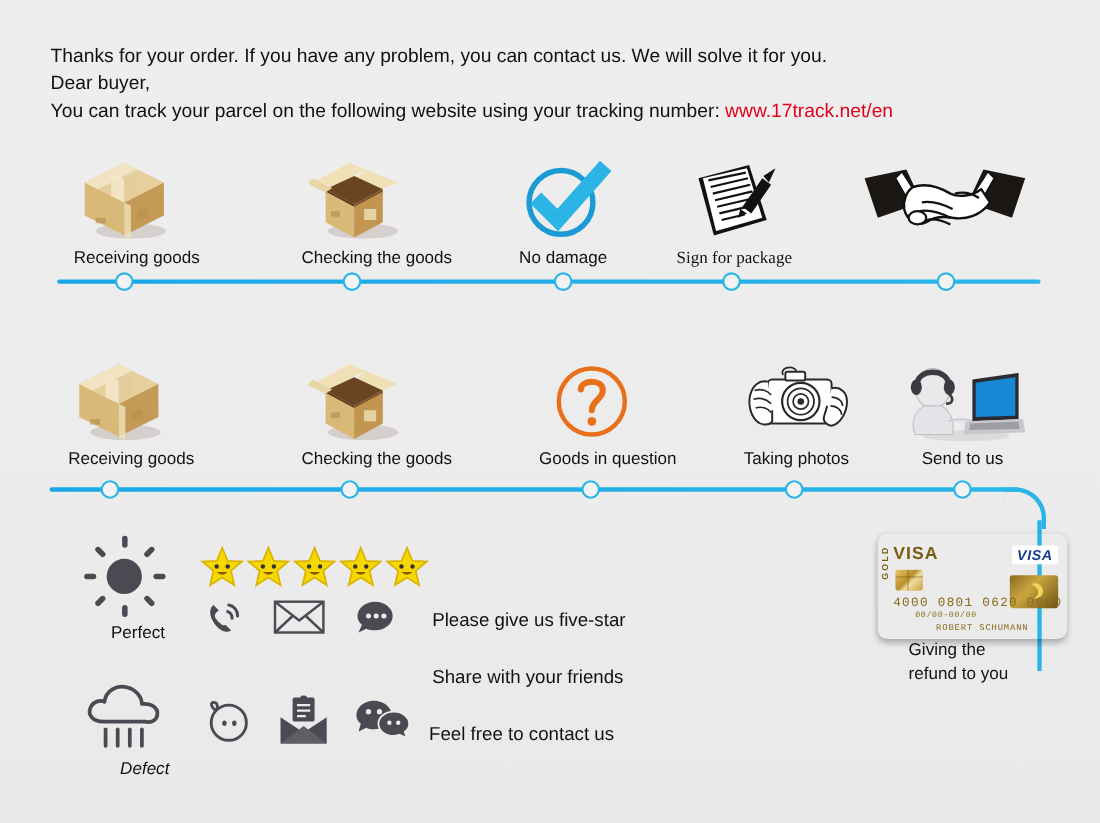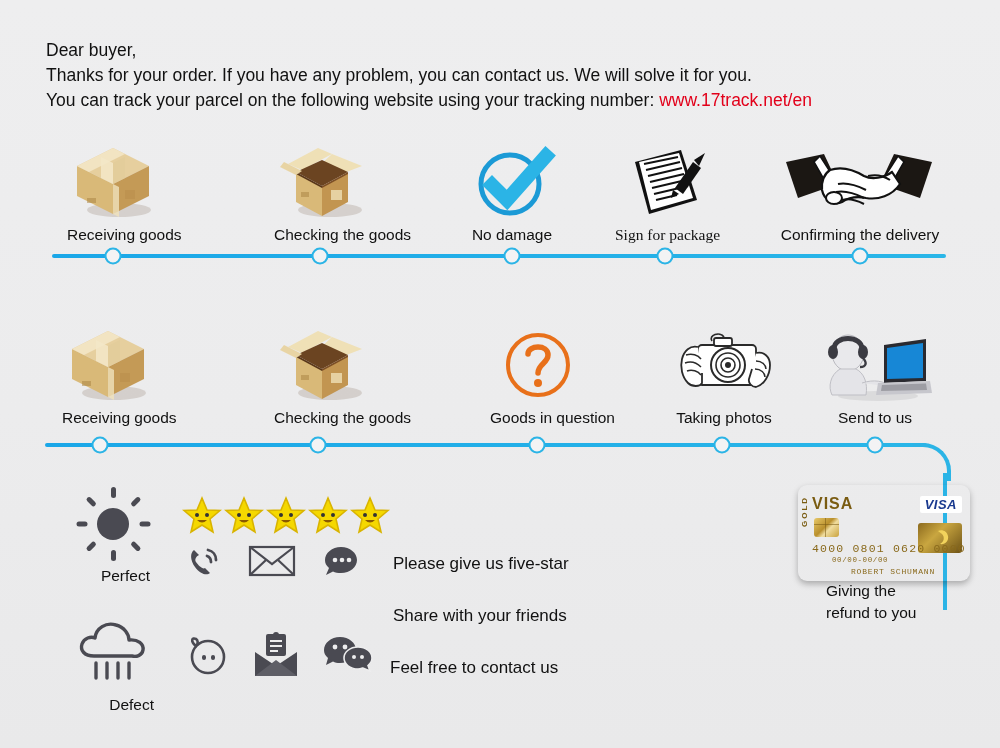--- a/index.html
+++ b/index.html
@@ -66,22 +66,22 @@
      background:#4a4a52;transform-origin:2.5px 37px;}
 
   .cloud{position:relative;width:80px;height:66px;}
 </style>
 </head>
 <body>
 
 <div class="page">
 
   <div class="header">
+    <div class="line">Thanks for your order. If you have any problem, you can contact us. We will solve it for you.</div>
     <div class="line">Dear buyer,</div>
-    <div class="line">Thanks for your order. If you have any problem, you can contact us. We will solve it for you.</div>
     <div class="line"><span>You can track your parcel on the following website using your tracking number: </span><span class="link">www.17track.net/en</span></div>
   </div>
 
   <div class="step" style="left:67px;top:140px;width:92px;">
     <div class="icon">
       <svg width="92" height="80" viewBox="0 0 92 80">
         <ellipse cx="52" cy="70" rx="32" ry="7" fill="#b9aea3" opacity=".45"></ellipse>
         <polygon points="46,8 82,26 46,44 10,26" fill="#e6cf9e"></polygon>
         <polygon points="10,26 46,44 46,74 10,56" fill="#d9b978"></polygon>
         <polygon points="46,44 82,26 82,56 46,74" fill="#c49a56"></polygon>
@@ -155,21 +155,20 @@
         <path d="M48 16 L66 44 L58 50 L42 22 Z" fill="#fff" stroke="#111" stroke-width="1.6"></path>
         <path d="M126 16 L108 44 L116 50 L132 22 Z" fill="#fff" stroke="#111" stroke-width="1.6"></path>
         <path d="M58 30 C70 26 82 30 92 36 C100 40 112 38 120 32 L128 44 C120 56 106 60 94 58 C84 56 76 58 70 62 C62 66 52 60 50 50 C49 42 52 34 58 30 Z" fill="#fff" stroke="#111" stroke-width="2.2"></path>
         <path d="M66 44 C76 42 86 46 94 50" fill="none" stroke="#111" stroke-width="2"></path>
         <path d="M64 52 C74 50 84 54 92 58" fill="none" stroke="#111" stroke-width="2"></path>
         <path d="M70 60 C78 58 86 61 92 64" fill="none" stroke="#111" stroke-width="2"></path>
         <path d="M96 36 C104 34 112 36 118 40" fill="none" stroke="#111" stroke-width="2"></path>
         <ellipse cx="62" cy="58" rx="8" ry="6" fill="#fff" stroke="#111" stroke-width="2"></ellipse>
       </svg>
     </div>
-    <div class="lbl">Confirming the delivery</div>
   </div>
 
   <div class="timeline" style="left:52px;top:254px;width:894px;"></div>
   <div class="node" style="left:113px;top:256px;"></div>
   <div class="node" style="left:320px;top:256px;"></div>
   <div class="node" style="left:512px;top:256px;"></div>
   <div class="node" style="left:665px;top:256px;"></div>
   <div class="node" style="left:860px;top:256px;"></div>
 
   <div class="step" style="left:62px;top:323px;width:92px;">
@@ -360,21 +359,21 @@
       <svg width="80" height="66" viewBox="0 0 80 66">
         <path d="M20 38 C10 38 6 32 8 26 C10 20 17 18 21 20 C22 10 32 4 42 7 C50 9 55 16 55 22 C64 21 70 26 69 32 C68 38 62 39 58 38 Z" fill="none" stroke="#4a4a52" stroke-width="3.4" stroke-linejoin="round"></path>
         <g stroke="#4a4a52" stroke-width="3.4" stroke-linecap="round">
           <line x1="22" y1="45" x2="22" y2="60"></line>
           <line x1="33" y1="45" x2="33" y2="60"></line>
           <line x1="44" y1="45" x2="44" y2="60"></line>
           <line x1="55" y1="45" x2="55" y2="60"></line>
         </g>
       </svg>
     </div>
-    <div class="smalllabel" style="margin-top:12px;width:80px;">Defect</div>
+    <div class="smalllabel" style="margin-top:7px;width:80px;font-style:italic;">Defect</div>
   </div>
 
   <div style="position:absolute;left:184px;top:632px;display:flex;gap:22px;align-items:center;">
     <svg width="46" height="44" viewBox="0 0 46 44">
       <circle cx="24" cy="24" r="16" fill="none" stroke="#4a4a52" stroke-width="2.6"></circle>
       <path d="M12 13 C6 8 8 4 12 6 C14 7 14 10 13 12" fill="none" stroke="#4a4a52" stroke-width="2.6" stroke-linecap="round"></path>
       <rect x="18" y="22" width="4" height="5" rx="2" fill="#4a4a52"></rect>
       <rect x="27" y="22" width="4" height="5" rx="2" fill="#4a4a52"></rect>
     </svg>
     <svg width="48" height="46" viewBox="0 0 48 46">

